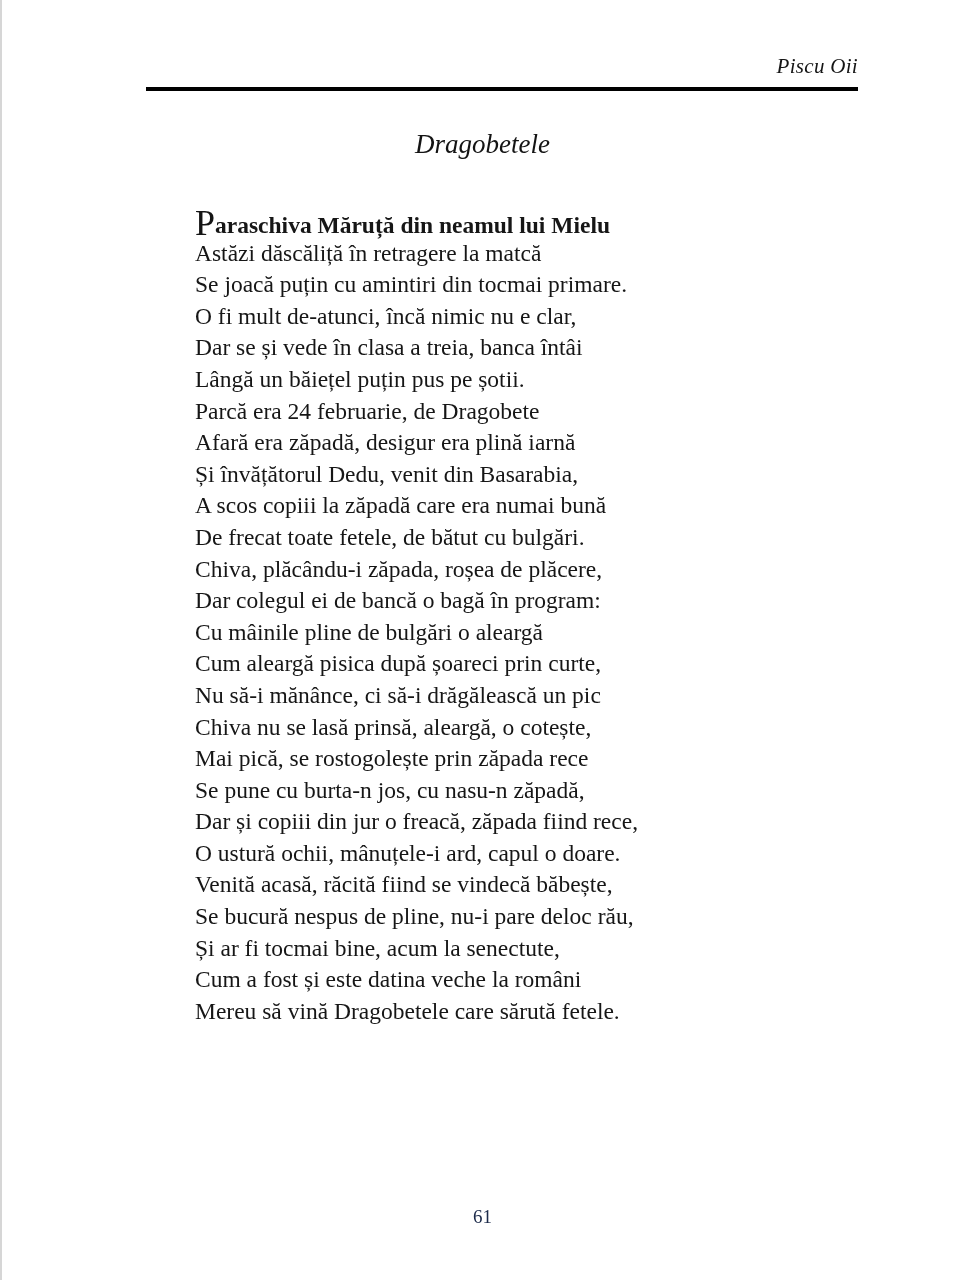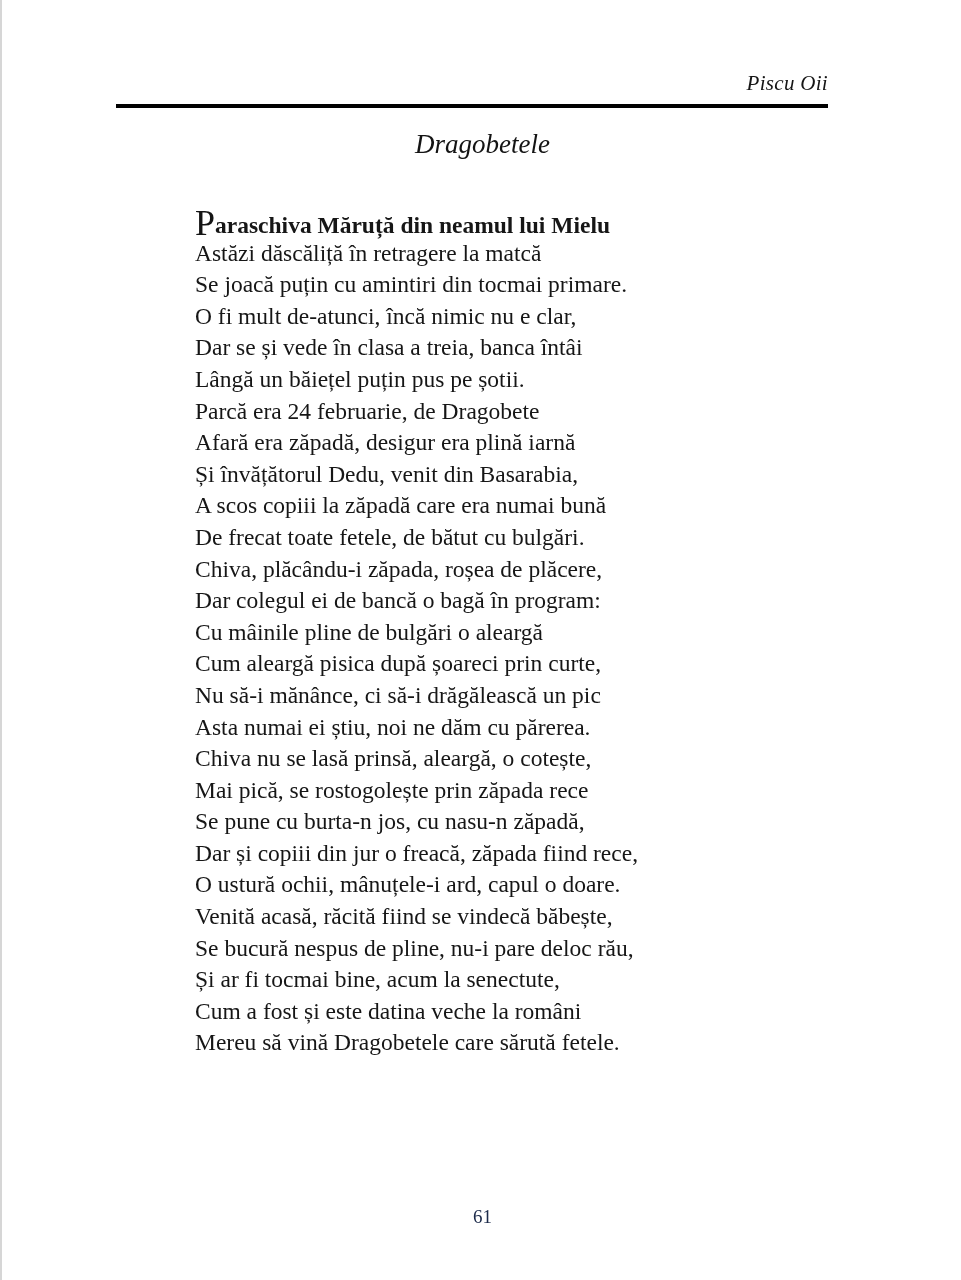--- a/index.html
+++ b/index.html
@@ -17,25 +17,24 @@
     height: 1280px;
     background: #ffffff;
     box-sizing: border-box;
     overflow: hidden;
     border-left: 2px solid #d6d6d6;
   }
 
   
   .header {
     position: absolute;
-    left: 114px;
+    left: 144px;
     top: 52px;
     width: 712px;
     height: 40px;
-    margin-top: 17px;
   }
   .header-title {
     display: block;
     text-align: right;
     font-style: italic;
     font-size: 21px;
     line-height: 28px;
     letter-spacing: 0.3px;
     color: #151515;
     white-space: nowrap;
@@ -129,21 +128,20 @@
     <div class="poem-line">Parcă era 24 februarie, de Dragobete</div>
     <div class="poem-line">Afară era zăpadă, desigur era plină iarnă</div>
     <div class="poem-line">Și învățătorul Dedu, venit din Basarabia,</div>
     <div class="poem-line">A scos copiii la zăpadă care era numai bună</div>
     <div class="poem-line">De frecat toate fetele, de bătut cu bulgări.</div>
     <div class="poem-line">Chiva, plăcându-i zăpada, roșea de plăcere,</div>
     <div class="poem-line">Dar colegul ei de bancă o bagă în program:</div>
     <div class="poem-line">Cu mâinile pline de bulgări o aleargă</div>
     <div class="poem-line">Cum aleargă pisica după șoareci prin curte,</div>
     <div class="poem-line">Nu să-i mănânce, ci să-i drăgălească un pic</div>
-    <div class="poem-line">Asta numai ei știu, noi ne dăm cu părerea.</div>
     <div class="poem-line">Chiva nu se lasă prinsă, aleargă, o cotește,</div>
     <div class="poem-line">Mai pică, se rostogolește prin zăpada rece</div>
     <div class="poem-line">Se pune cu burta-n jos, cu nasu-n zăpadă,</div>
     <div class="poem-line">Dar și copiii din jur o freacă, zăpada fiind rece,</div>
     <div class="poem-line">O ustură ochii, mânuțele-i ard, capul o doare.</div>
     <div class="poem-line">Venită acasă, răcită fiind se vindecă băbește,</div>
     <div class="poem-line">Se bucură nespus de pline, nu-i pare deloc rău,</div>
     <div class="poem-line">Și ar fi tocmai bine, acum la senectute,</div>
     <div class="poem-line">Cum a fost și este datina veche la români</div>
     <div class="poem-line">Mereu să vină Dragobetele care sărută fetele.</div>

